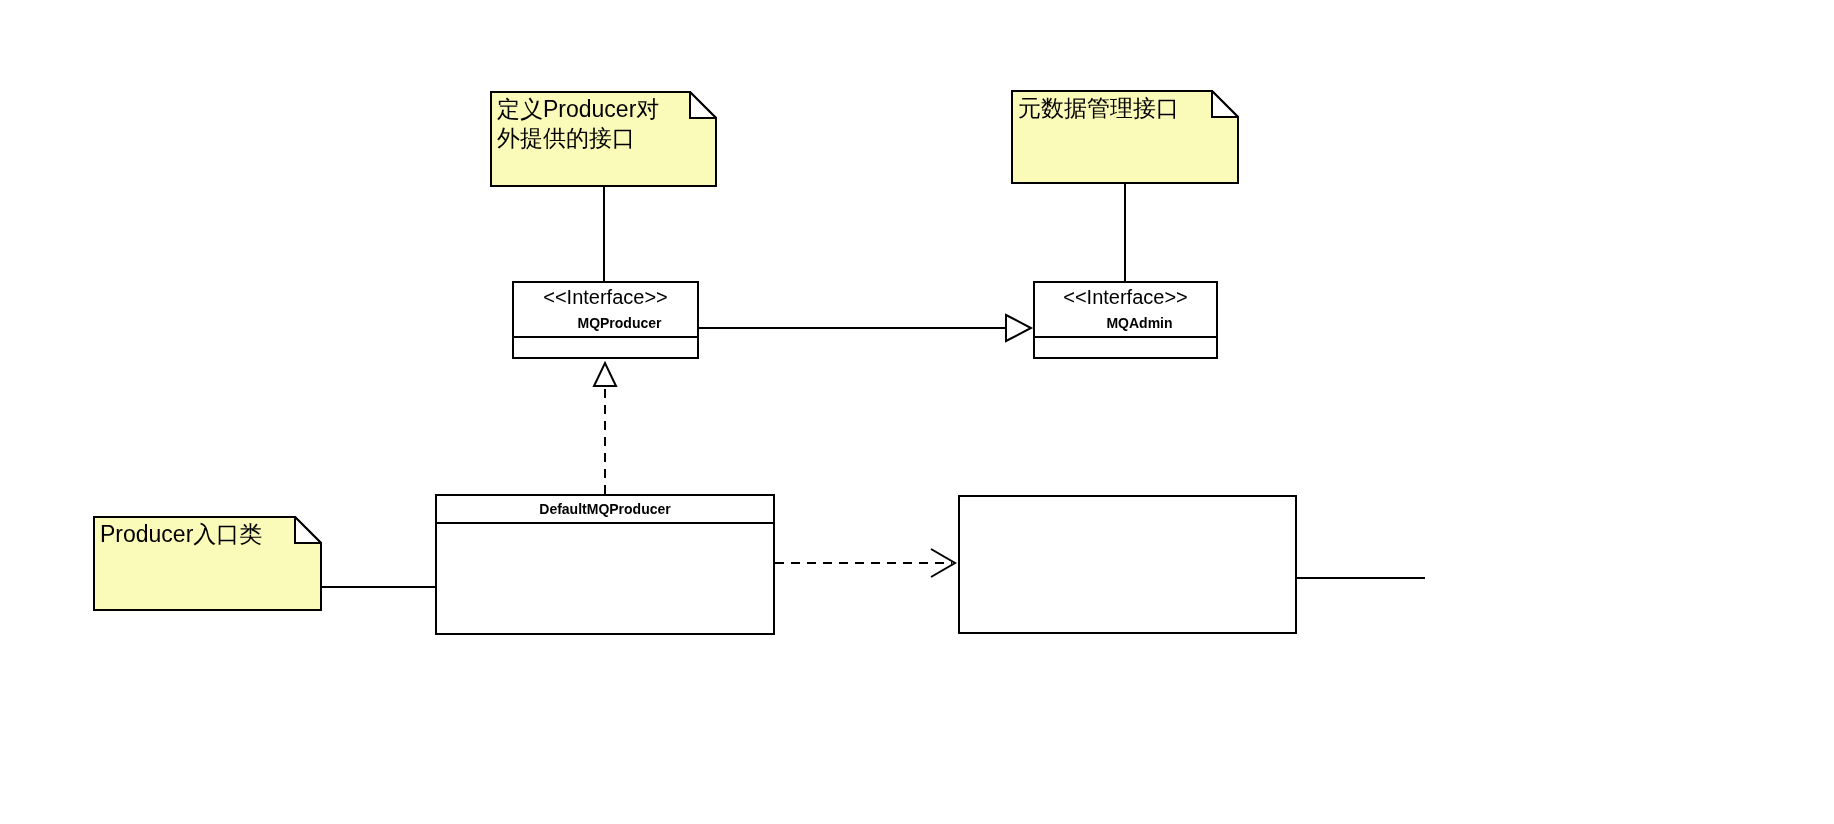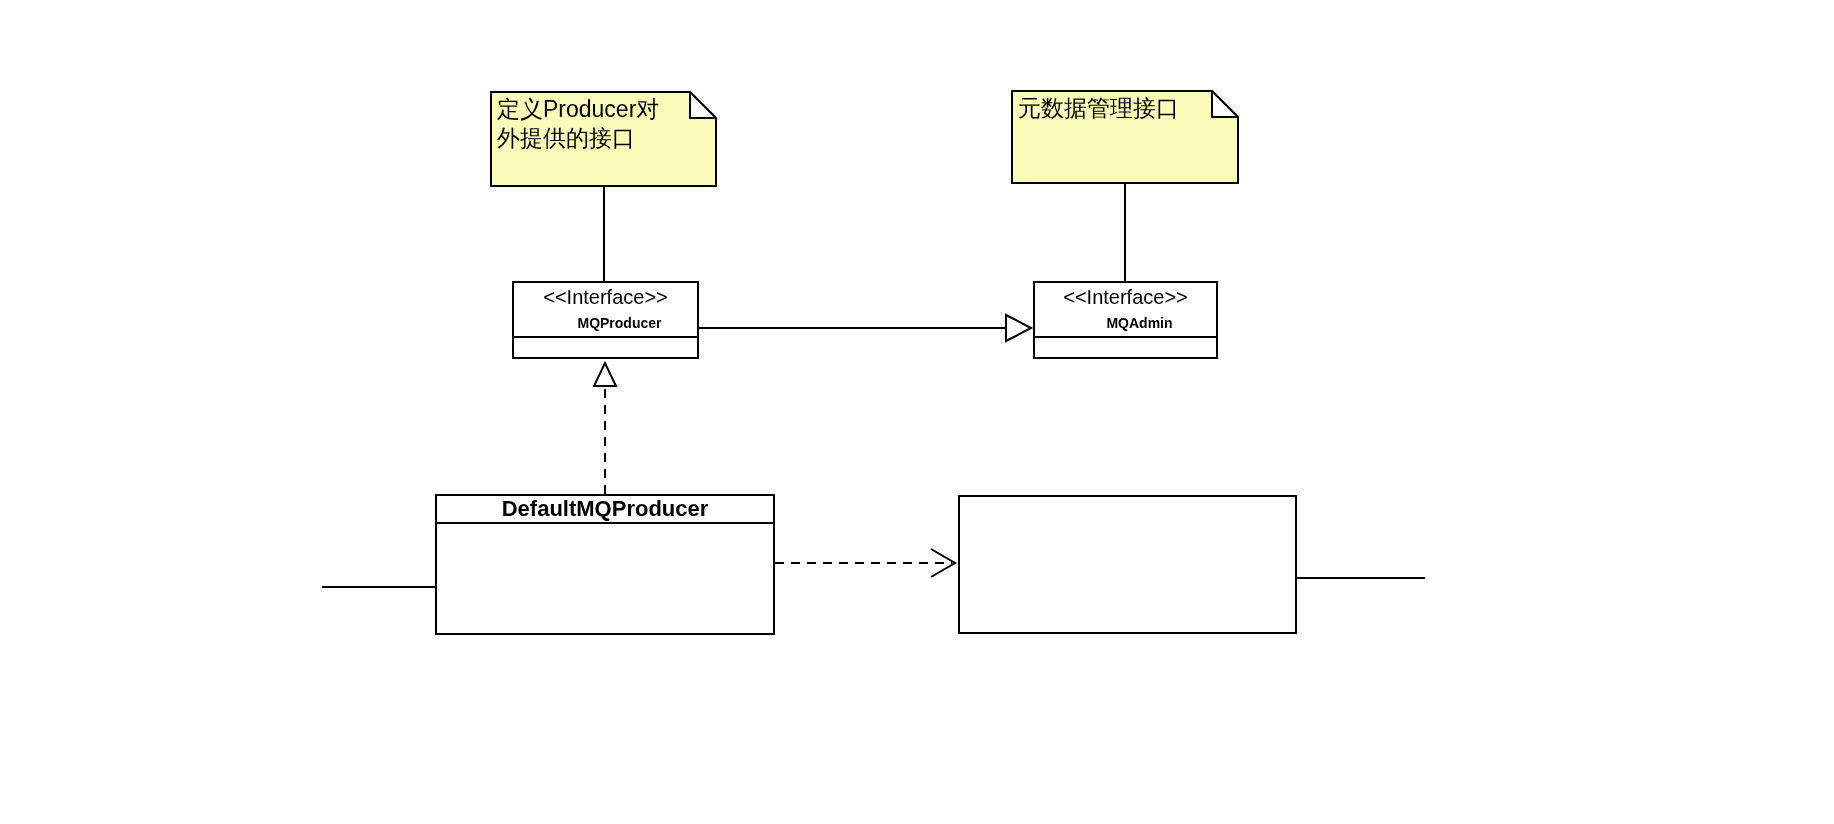--- a/index.html
+++ b/index.html
@@ -39,21 +39,21 @@
     height:53px;flex:0 0 53px;
     border-bottom:2px solid #000000;
     display:flex;flex-direction:column;justify-content:center;
     text-align:center;
   }
   .iface-stereotype{font-size:20px;line-height:26px;}
   .iface-name{font-size:14px;line-height:26px;font-weight:bold;padding-left:28px;}
   .class-title{
     height:26px;flex:0 0 26px;line-height:26px;
     border-bottom:2px solid #000000;
-    font-size:22px;font-weight:bold;text-align:center;
+    font-size:14px;font-weight:bold;text-align:center;
   }
   .compartment{flex:1 1 auto;background:#ffffff;}
 </style>
 </head>
 <body>
 
 <div class="canvas">
 
   <svg class="edges" width="1834" height="824">
     <line x1="604" y1="187" x2="604" y2="281" class="solid"></line>
@@ -84,20 +84,27 @@
   </div>
 
   <div class="note" style="left:1011px;top:90px;width:228px;height:94px">
     <svg class="note-shape" width="228" height="94" viewBox="0 0 228 94">
       <polygon class="note-body" points="1,1 201,1 227,27 227,93 1,93"></polygon>
       <polygon class="note-fold" points="201,1 227,27 201,27"></polygon>
     </svg>
     <div class="note-text">元数据管理接口</div>
   </div>
 
+  <div class="note" style="left:93px;top:516px;width:229px;height:95px">
+    <svg class="note-shape" width="229" height="95" viewBox="0 0 229 95">
+      <polygon class="note-body" points="1,1 202,1 228,27 228,94 1,94"></polygon>
+      <polygon class="note-fold" points="202,1 228,27 202,27"></polygon>
+    </svg>
+    <div class="note-text">Producer入口类</div>
+  </div>
 
 
   <div class="class-box" style="left:512px;top:281px;width:187px;height:78px">
     <div class="iface-header">
       <div class="iface-stereotype">&lt;&lt;Interface&gt;&gt;</div>
       <div class="iface-name">MQProducer</div>
     </div>
     <div class="compartment"></div>
   </div>
 

